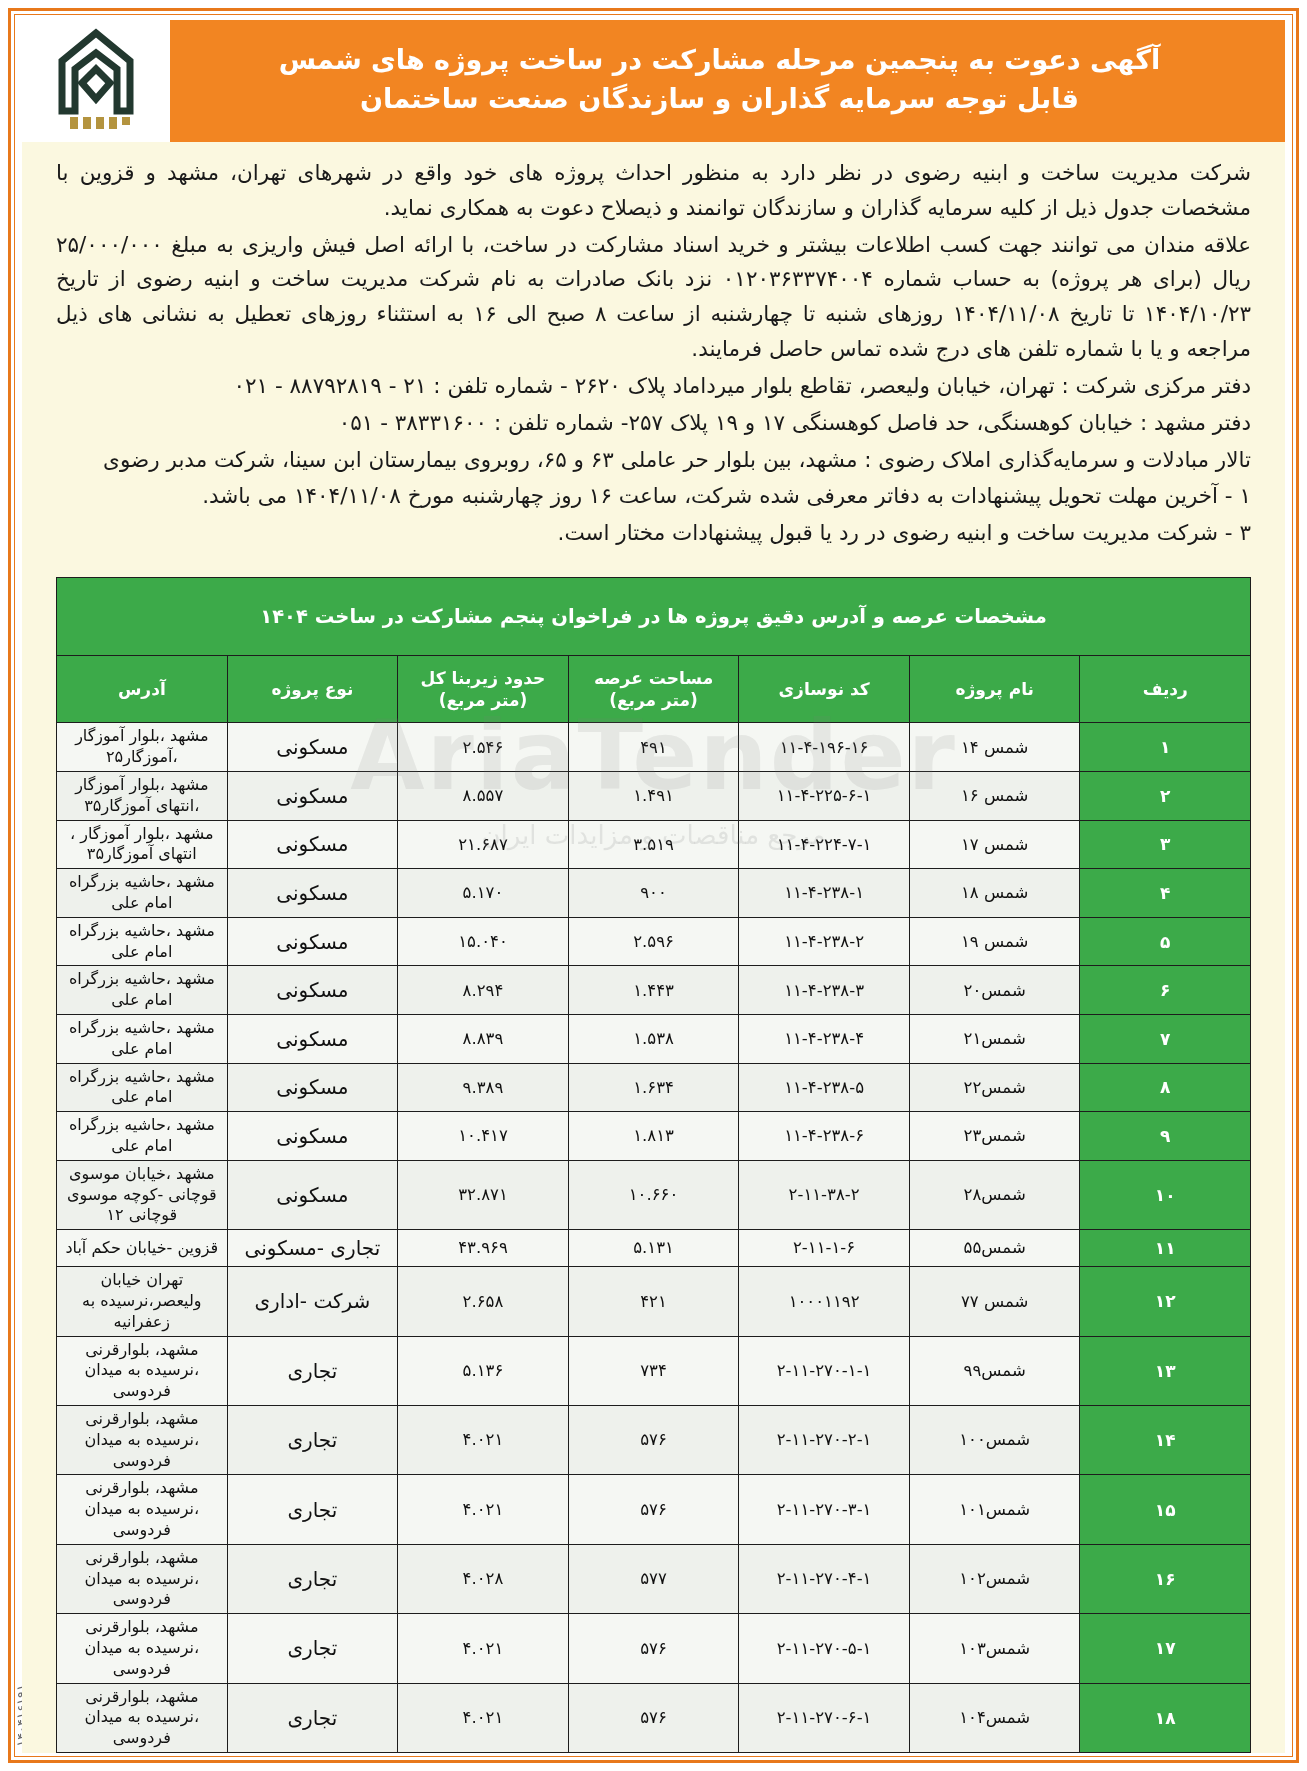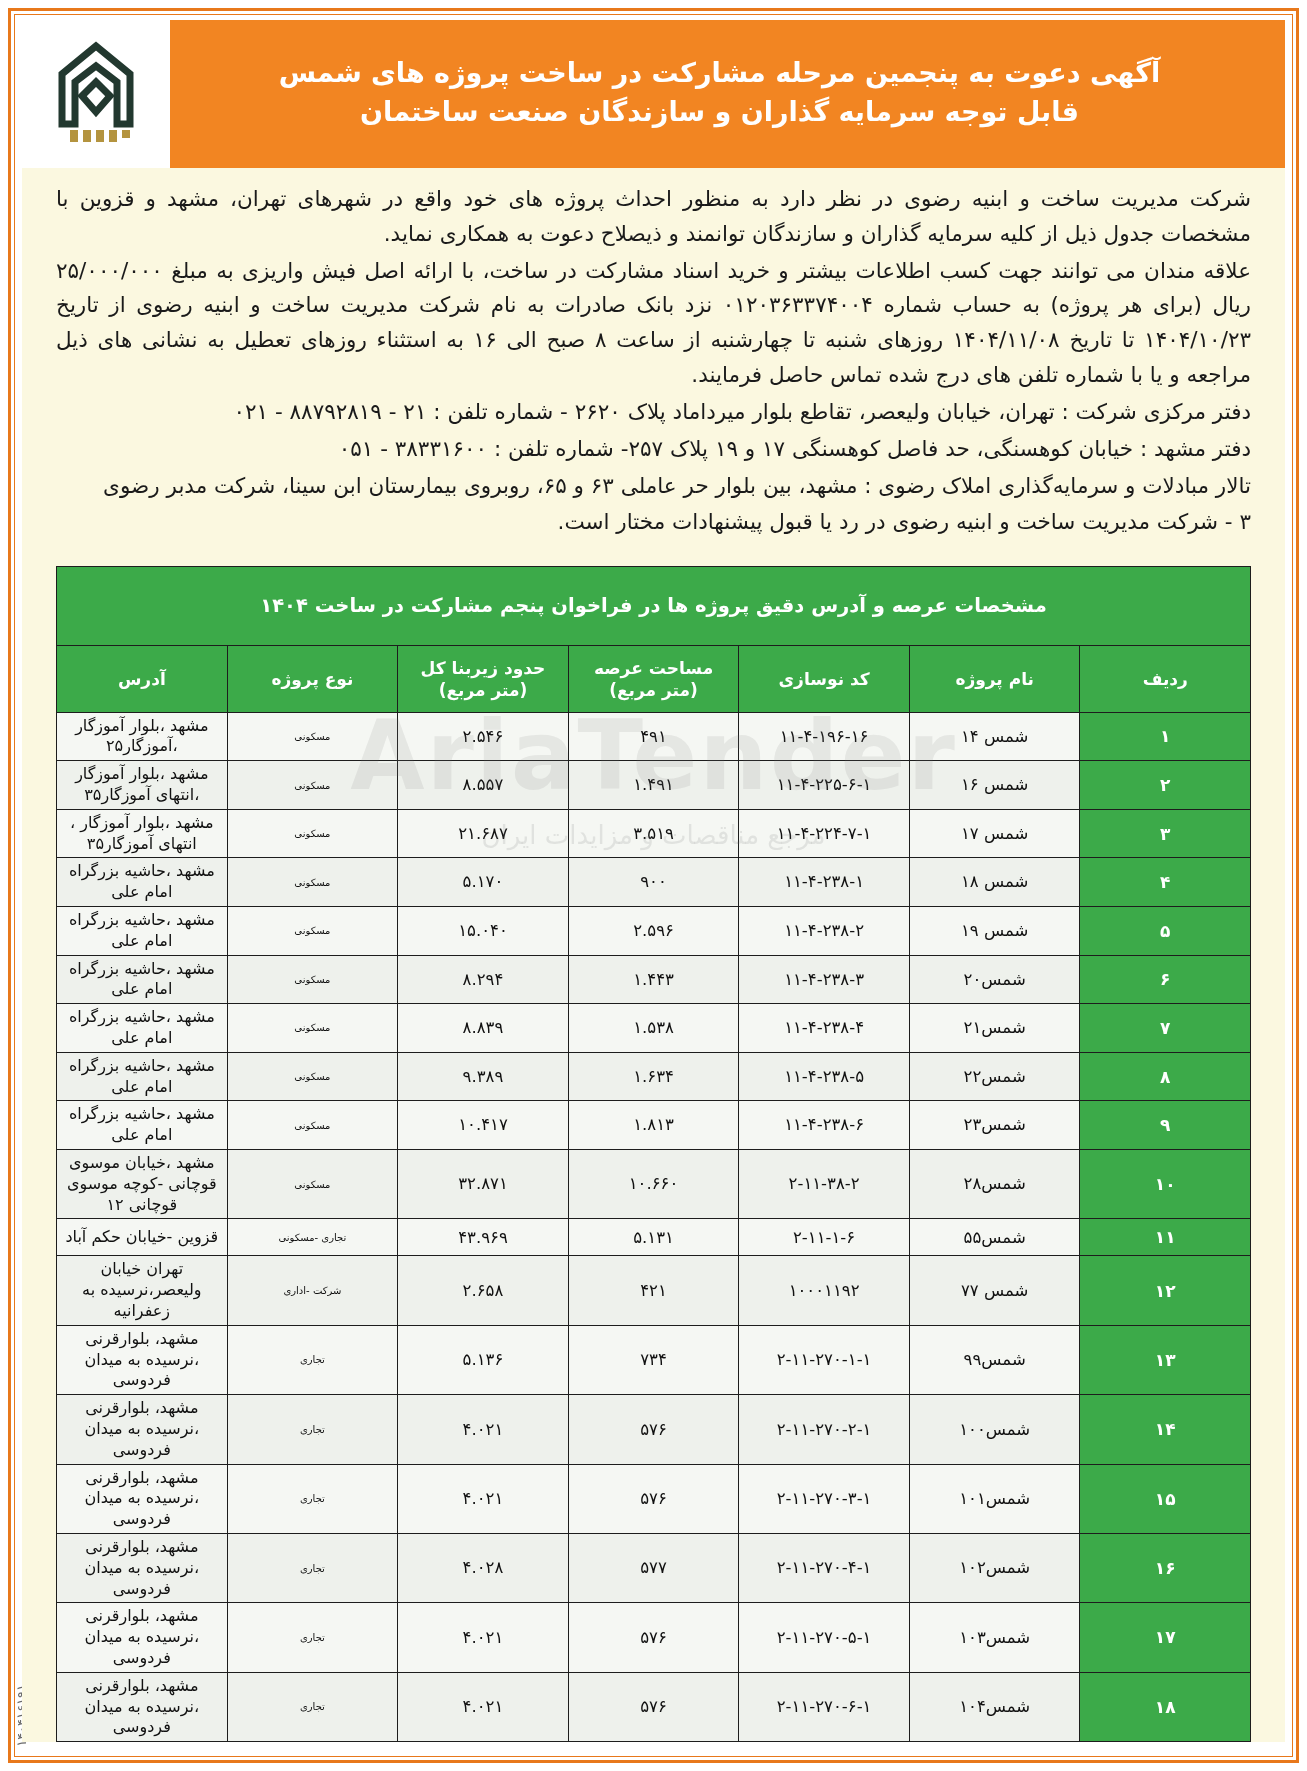--- a/index.html
+++ b/index.html
@@ -50,21 +50,21 @@
     right: 22px;
     bottom: 22px;
     box-sizing: border-box;
   }
 
   
   .header {
     display: flex;
     flex-direction: row;
     align-items: stretch;
-    height: 148px;
+    height: 122px;
     background: #f28522;
   }
   .header-titles {
     flex: 1 1 auto;
     display: flex;
     flex-direction: column;
     align-items: center;
     justify-content: center;
     padding: 6px 26px 10px 10px;
     color: #ffffff;
@@ -161,21 +161,21 @@
   td.addr {
     text-align: center;
     font-size: 16px;
     padding-right: 8px;
     padding-left: 8px;
   }
   td.name { width: 96px; }
   td.code { width: 146px; }
   td.area { width: 112px; }
   td.built { width: 122px; }
-  td.type { width: 100px; font-size: 10px; margin-left: 20px; }
+  td.type { width: 100px; font-size: 20px; margin-left: 20px; }
   tbody tr { height: 37px; }
   tbody tr:nth-child(even) { background: #eef1ec; }
   tbody tr:nth-child(odd)  { background: #f5f7f3; }
 
   
   .watermark {
     position: absolute;
     left: 0; right: 0;
     top: 700px;
     text-align: center;
@@ -244,20 +244,21 @@
         </svg>
       </div>
     </div>
 
     <div class="body-block">
       <p class="para">شرکت مدیریت ساخت و ابنیه رضوی در نظر دارد به منظور احداث پروژه های خود واقع در شهرهای تهران، مشهد و قزوین با مشخصات جدول ذیل از کلیه سرمایه گذاران و سازندگان توانمند و ذیصلاح دعوت به همکاری نماید.</p>
       <p class="para">علاقه مندان می توانند جهت کسب اطلاعات بیشتر و خرید اسناد مشارکت در ساخت، با ارائه اصل فیش واریزی به مبلغ ۲۵/۰۰۰/۰۰۰ ریال (برای هر پروژه) به حساب شماره ۰۱۲۰۳۶۳۳۷۴۰۰۴ نزد بانک صادرات به نام شرکت مدیریت ساخت و ابنیه رضوی از تاریخ ۱۴۰۴/۱۰/۲۳ تا تاریخ ۱۴۰۴/۱۱/۰۸ روزهای شنبه تا چهارشنبه از ساعت ۸ صبح الی ۱۶ به استثناء روزهای تعطیل به نشانی های ذیل مراجعه و یا با شماره تلفن های درج شده تماس  حاصل فرمایند.</p>
       <p class="para rightline">دفتر مرکزی شرکت : تهران، خیابان ولیعصر، تقاطع بلوار میرداماد پلاک ۲۶۲۰ - شماره تلفن : ۲۱ - ۸۸۷۹۲۸۱۹ - ۰۲۱</p>
       <p class="para rightline">دفتر مشهد : خیابان کوهسنگی، حد فاصل کوهسنگی ۱۷ و ۱۹ پلاک ۲۵۷- شماره تلفن : ۳۸۳۳۱۶۰۰ - ۰۵۱</p>
       <p class="para rightline">تالار مبادلات و سرمایه‌گذاری املاک رضوی : مشهد، بین بلوار حر عاملی ۶۳ و ۶۵، روبروی بیمارستان ابن سینا، شرکت مدبر رضوی</p>
+      <p class="para rightline">۱ - آخرین مهلت تحویل پیشنهادات به دفاتر معرفی شده شرکت، ساعت ۱۶ روز چهارشنبه مورخ ۱۴۰۴/۱۱/۰۸ می باشد.</p>
       <p class="para rightline">۳ - شرکت مدیریت ساخت و ابنیه رضوی در رد یا قبول پیشنهادات مختار است.</p>
     </div>
 
     <div class="table-wrap">
       <table class="projects">
         <thead>
           <tr class="table-caption-row">
             <th colspan="7">مشخصات عرصه و آدرس دقیق پروژه ها در فراخوان پنجم مشارکت در ساخت ۱۴۰۴</th>
           </tr>
           <tr class="head-row">

